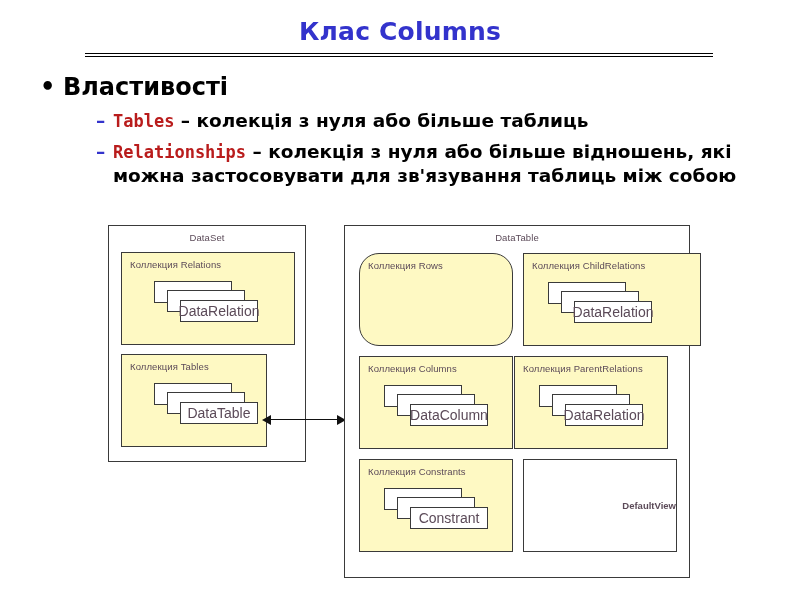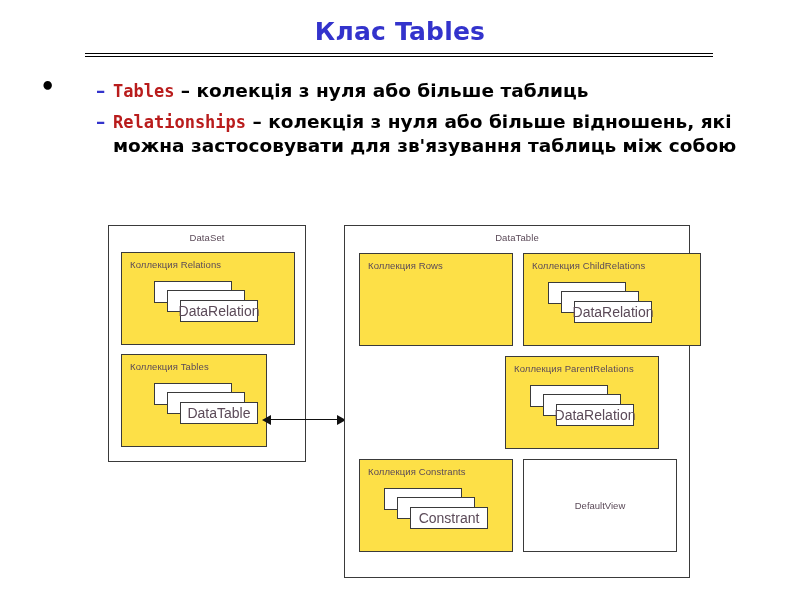--- a/index.html
+++ b/index.html
@@ -125,21 +125,21 @@
     font-family: "Liberation Sans", sans-serif;
     font-size: 9.5px;
     color: #5b4a58;
     letter-spacing: 0.1px;
   }
 
   .collection {
     position: absolute;
     box-sizing: border-box;
     border: 1.1px solid #3a3a3a;
-    background: #fde047;
+    background: #fef9c3;
   }
   .collection-label {
     position: absolute;
     left: 8px;
     top: 6px;
     font-family: "Liberation Sans", sans-serif;
     font-size: 9.5px;
     color: #5b4a58;
     white-space: nowrap;
     letter-spacing: 0.1px;
@@ -177,21 +177,22 @@
     white-space: nowrap;
   }
 
   .plainbox {
     position: absolute;
     box-sizing: border-box;
     border: 1.1px solid #3a3a3a;
     background: #ffffff;
     display: flex;
     align-items: center;
-    justify-content: center;
+    justify-content: flex-end;
+    font-weight: bold;
   }
   .plainbox .plain-label {
     font-family: "Liberation Sans", sans-serif;
     font-size: 9.5px;
     color: #5b4a58;
   }
 
   
   #link-arrow {
     position: absolute;
@@ -221,31 +222,32 @@
     border-right: 9px solid #111111;
   }
   #link-arrow .head.right {
     right: 0;
     border-left: 9px solid #111111;
   }
 </style>
 </head>
 <body>
 
-<div id="slide-title">Клас Tables</div>
+<div id="slide-title">Клас Columns</div>
 
 <div id="title-rule">
   <div class="rule-line top"></div>
   <div class="rule-line bottom"></div>
 </div>
 
 <div id="bullet-list">
 
   <div class="bullet-l1">
     <span class="marker">•</span>
+    <span>Властивості</span>
   </div>
 
   <div class="bullet-l2">
     <span class="marker">–</span>
     <span class="code-term">Tables</span><span> – колекція з нуля або більше таблиць</span>
   </div>
 
   <div class="bullet-l2">
     <span class="marker">–</span>
     <span class="code-term">Relationships</span><span> – колекція з нуля або більше відношень, які можна застосовувати для зв'язування таблиць між собою</span>
@@ -283,37 +285,47 @@
 
   <div id="link-arrow">
     <div class="head left"></div>
     <div class="shaft"></div>
     <div class="head right"></div>
   </div>
 
   <div class="panel" style="left:344px; top:225px; width:346px; height:353px;">
     <div class="panel-title">DataTable</div>
 
-    <div class="collection" style="left:14px; top:27px; width:154px; height:93px;">
+    <div class="collection" style="left:14px; top:27px; width:154px; height:93px;border-radius:20px;">
       <div class="collection-label">Коллекция Rows</div>
     </div>
 
     <div class="collection" style="left:178px; top:27px; width:178px; height:93px;">
       <div class="collection-label">Коллекция ChildRelations</div>
       <div class="stack" style="left:24px; top:28px;">
         <div class="card c1"></div>
         <div class="card c2"></div>
         <div class="card c3">
           <div class="card-label">DataRelation</div>
         </div>
       </div>
     </div>
 
-
-    <div class="collection" style="left:160px; top:130px; width:154px; height:93px;">
+    <div class="collection" style="left:14px; top:130px; width:154px; height:93px;">
+      <div class="collection-label">Коллекция Columns</div>
+      <div class="stack" style="left:24px; top:28px;">
+        <div class="card c1"></div>
+        <div class="card c2"></div>
+        <div class="card c3">
+          <div class="card-label">DataColumn</div>
+        </div>
+      </div>
+    </div>
+
+    <div class="collection" style="left:169px; top:130px; width:154px; height:93px;">
       <div class="collection-label">Коллекция ParentRelations</div>
       <div class="stack" style="left:24px; top:28px;">
         <div class="card c1"></div>
         <div class="card c2"></div>
         <div class="card c3">
           <div class="card-label">DataRelation</div>
         </div>
       </div>
     </div>
 

